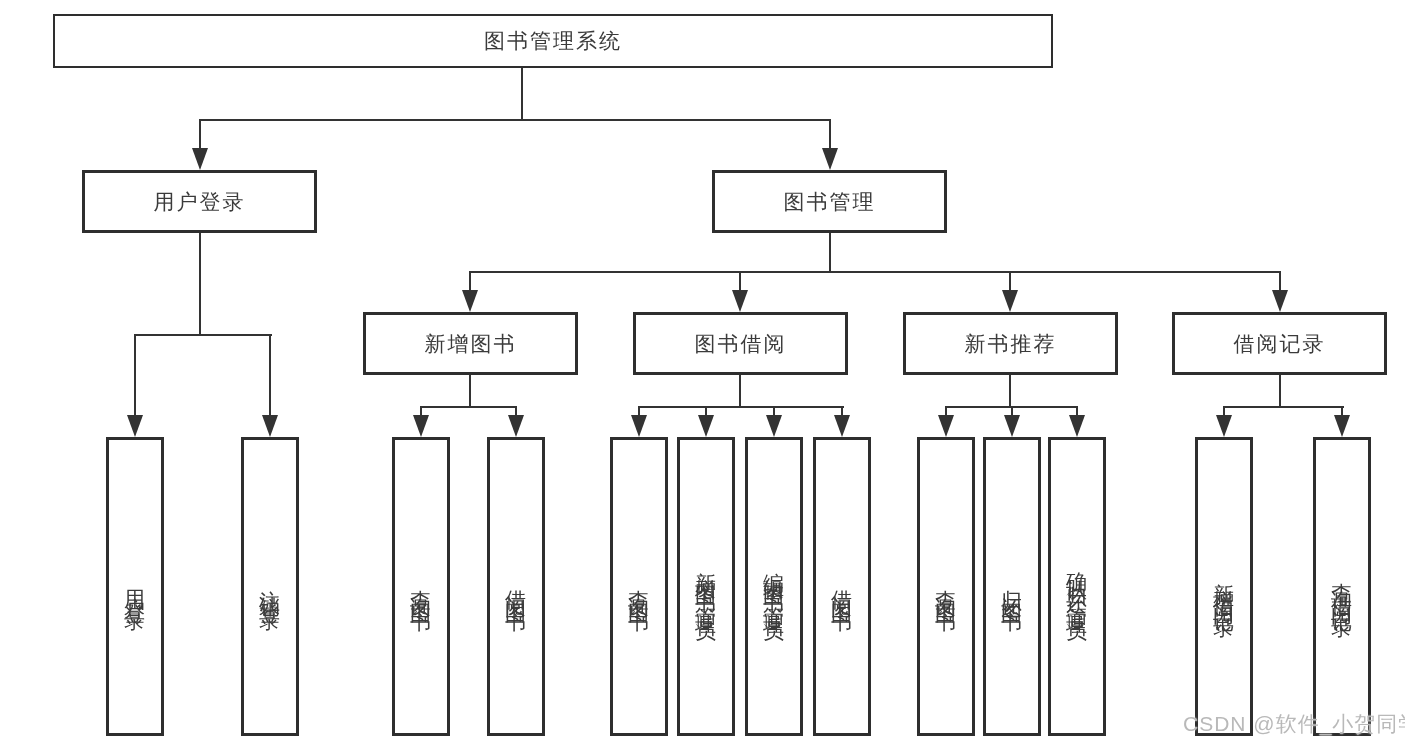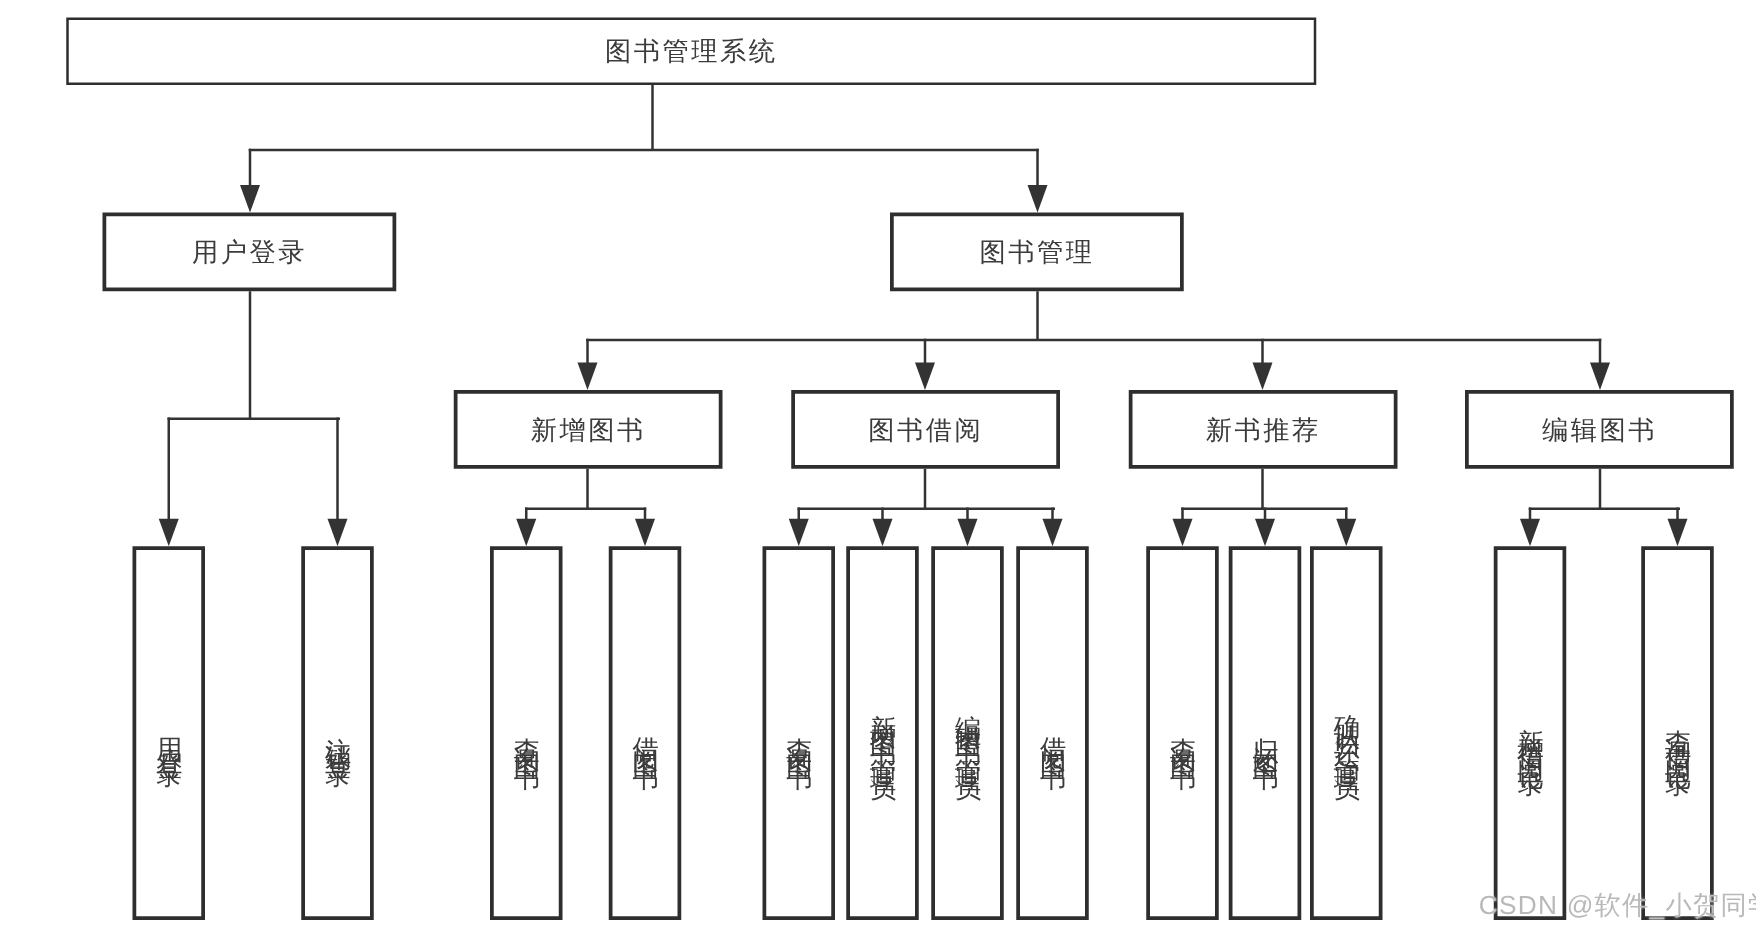--- a/index.html
+++ b/index.html
@@ -50,21 +50,21 @@
 <div class="box hbox" style="left:363px;top:312px;width:215px;height:63px">
   <span>新增图书</span>
 </div>
 <div class="box hbox" style="left:633px;top:312px;width:215px;height:63px">
   <span>图书借阅</span>
 </div>
 <div class="box hbox" style="left:903px;top:312px;width:215px;height:63px">
   <span>新书推荐</span>
 </div>
 <div class="box hbox" style="left:1172px;top:312px;width:215px;height:63px">
-  <span>编辑图书</span>
+  <span>借阅记录</span>
 </div>
 
 <div class="box vbox" style="left:106px;top:437px;width:58px;height:299px">
   <span>用户登录</span>
 </div>
 <div class="box vbox" style="left:241px;top:437px;width:58px;height:299px">
   <span>注销登录</span>
 </div>
 
 <div class="box vbox" style="left:392px;top:437px;width:58px;height:299px">

